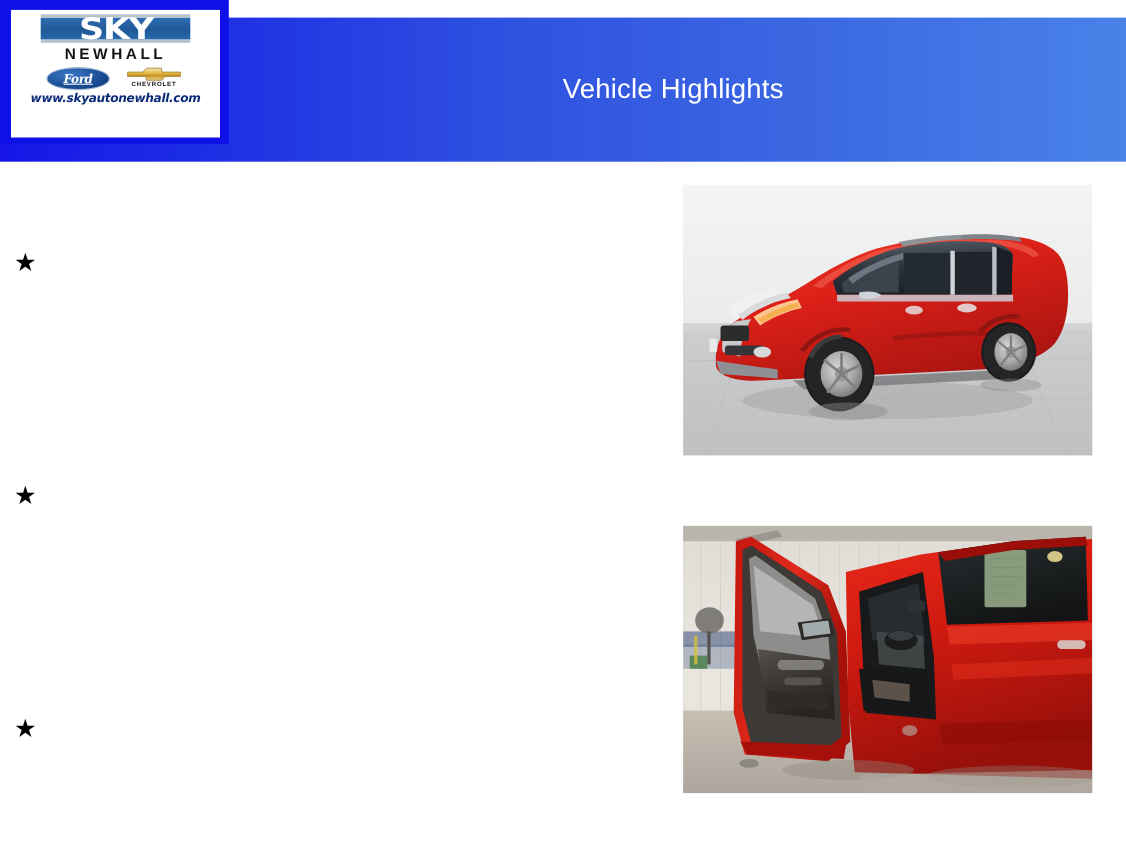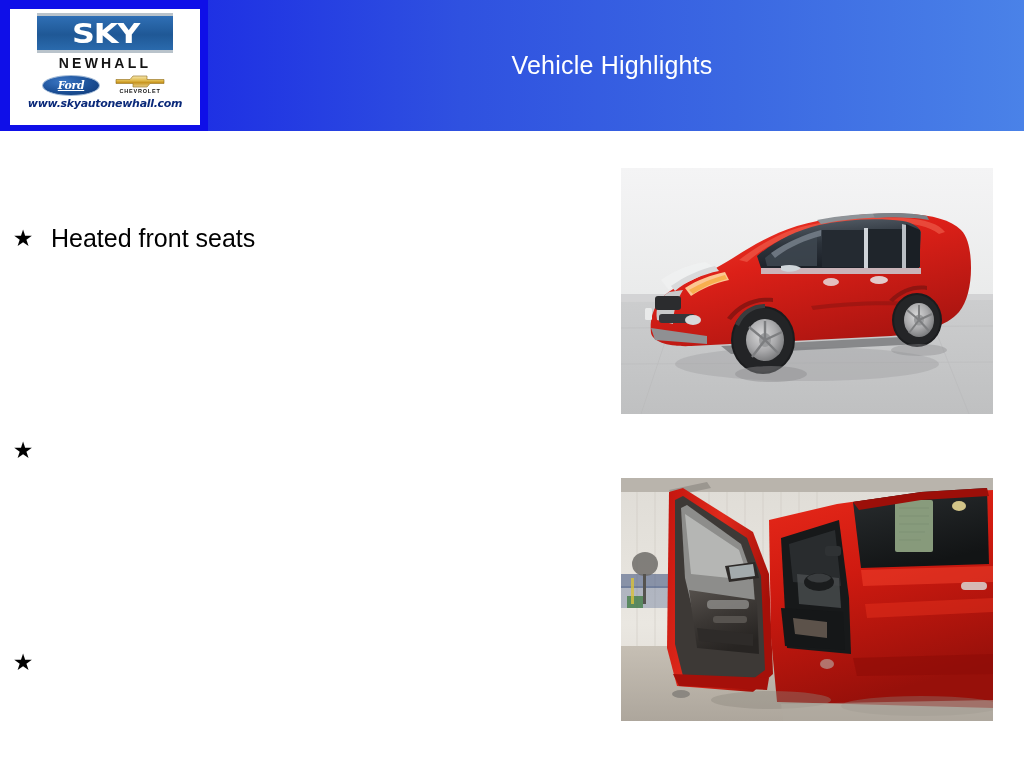--- a/index.html
+++ b/index.html
@@ -12,21 +12,21 @@
     height: 768px;
     overflow: hidden;
     font-family: "Liberation Sans", sans-serif;
     position: relative;
   }
 
   
   #header-bar {
     position: absolute;
     left: 0;
-    top: 0;
+    top: 16px;
     width: 1024px;
     height: 131px;
     background: linear-gradient(to right, #1616e8 0%, #1d2ee4 18%, #2f51e0 45%, #3b68e2 72%, #4a82e8 100%);
   }
   #header-title {
     position: absolute;
     left: 200px;
     top: 0;
     width: 824px;
     height: 131px;
@@ -58,21 +58,21 @@
     box-sizing: border-box;
     display: flex;
     flex-direction: column;
     align-items: center;
     justify-content: flex-start;
     padding-top: 4px;
     overflow: hidden;
   }
   .sky-box {
     width: 136px;
-    height: 40px;
+    height: 26px;
     background: linear-gradient(to bottom, #2f6fb5 0%, #1f5896 55%, #2a6aad 100%);
     border-top: 3px solid #b9c3cb;
     border-bottom: 3px solid #b9c3cb;
     box-sizing: border-box;
     display: flex;
     align-items: center;
     justify-content: center;
   }
   .sky-text {
     color: #ffffff;
@@ -237,21 +237,20 @@
         <div class="chevy-word">CHEVROLET</div>
       </div>
     </div>
 
     <div class="url-text">www.skyautonewhall.com</div>
   </div>
 </div>
 
 <div class="bullet-row" id="bullet-0">
   <span class="bullet-star">★</span>
-  <span class="bullet-text">Heated front seats</span>
 </div>
 <div class="bullet-row" id="bullet-1">
   <span class="bullet-star">★</span>
 </div>
 <div class="bullet-row" id="bullet-2">
   <span class="bullet-star">★</span>
 </div>
 
 <div class="photo" id="photo-exterior">
   <svg class="photo-svg" viewBox="0 0 372 246" preserveAspectRatio="none" aria-hidden="true">

